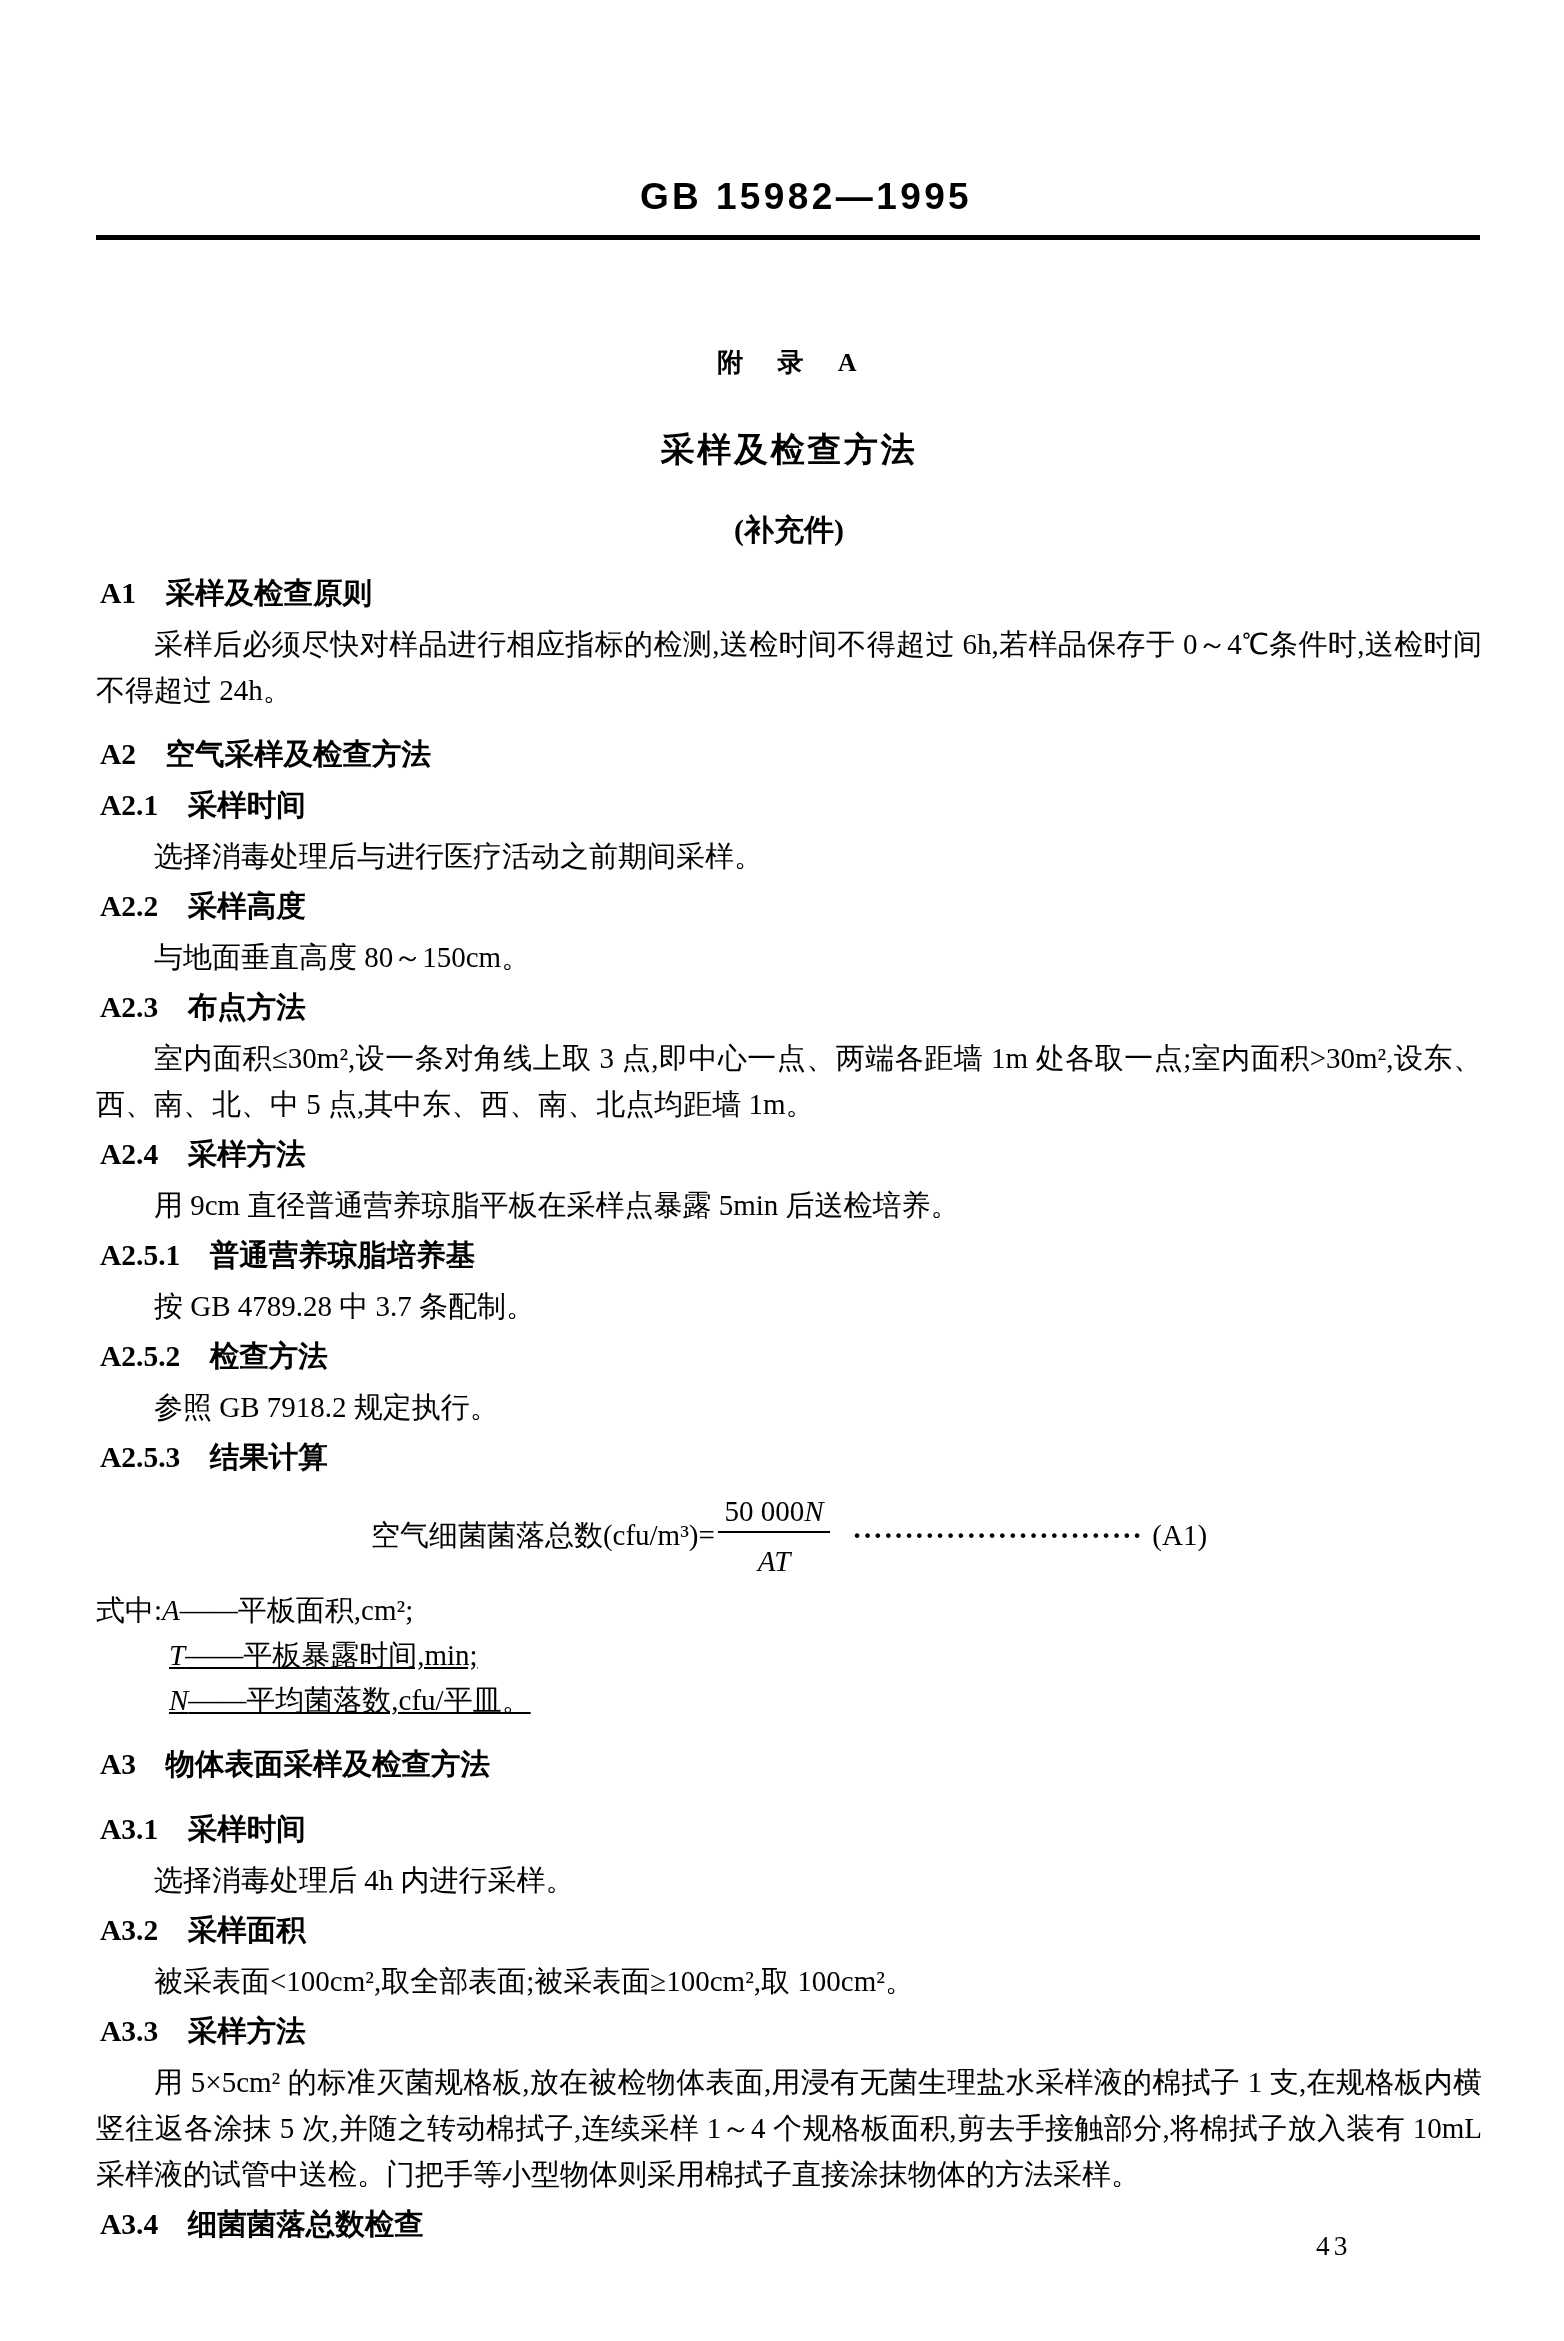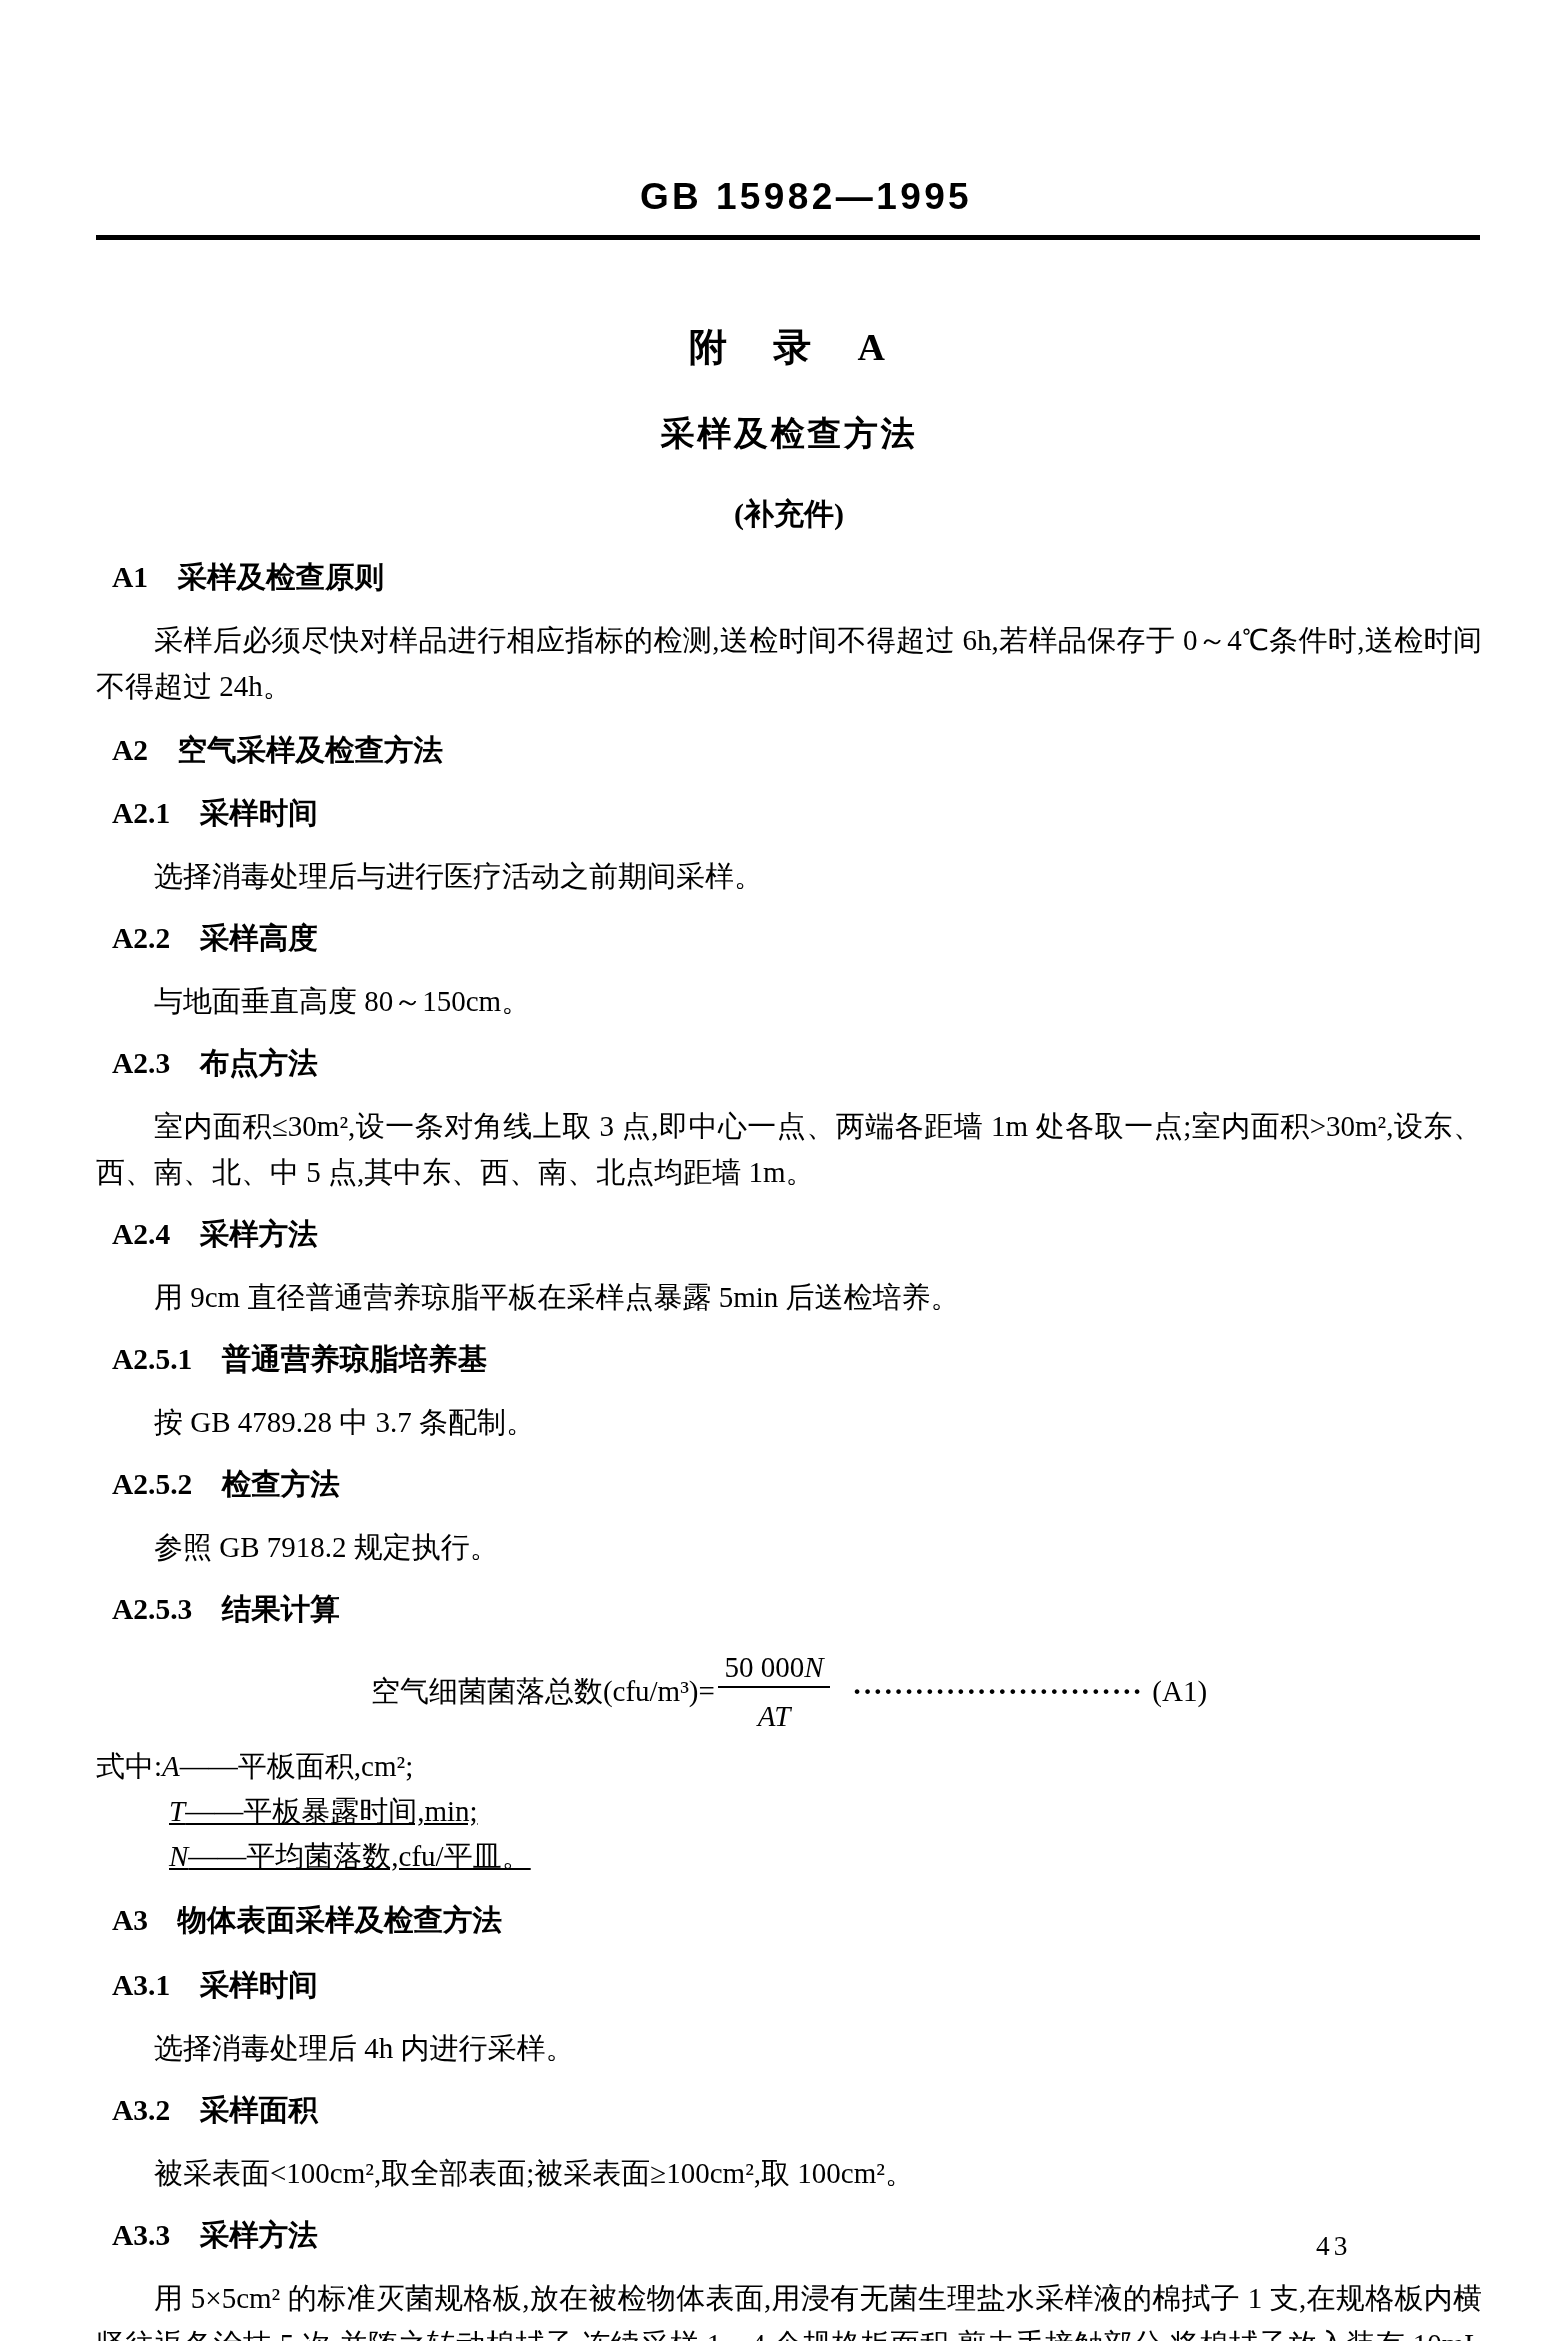--- a/index.html
+++ b/index.html
@@ -28,28 +28,28 @@
     position:absolute;
     top:235px;left:96px;width:1384px;height:4.8px;
     background:#000;
   }
   
   .content{
     position:absolute;
     left:96px;top:328px;width:1386px;
   }
   .tline{text-align:center;font-weight:bold;}
-  .t1{font-size:38px;line-height:38px;margin:0 0 49px 0;letter-spacing:4.1px;}
+  .t1{font-size:26px;line-height:38px;margin:16px 0 49px 0;letter-spacing:4.1px;}
   .t2{font-size:34px;line-height:38px;margin:0 0 44px 0;letter-spacing:2.7px;}
   .t3{font-size:30px;line-height:34px;margin:0 0 23px 0;}
   .h{
     font-weight:bold;
     font-size:29.5px;
     line-height:47px;
-    margin:16px;
+    margin:4px;
     white-space:pre-wrap;
   }
   .sec-gap{margin-top:18px;}
   .p{
     font-size:29px;
     line-height:46px;
     margin:0;
     text-align:justify;
     text-indent:2em;
   }

